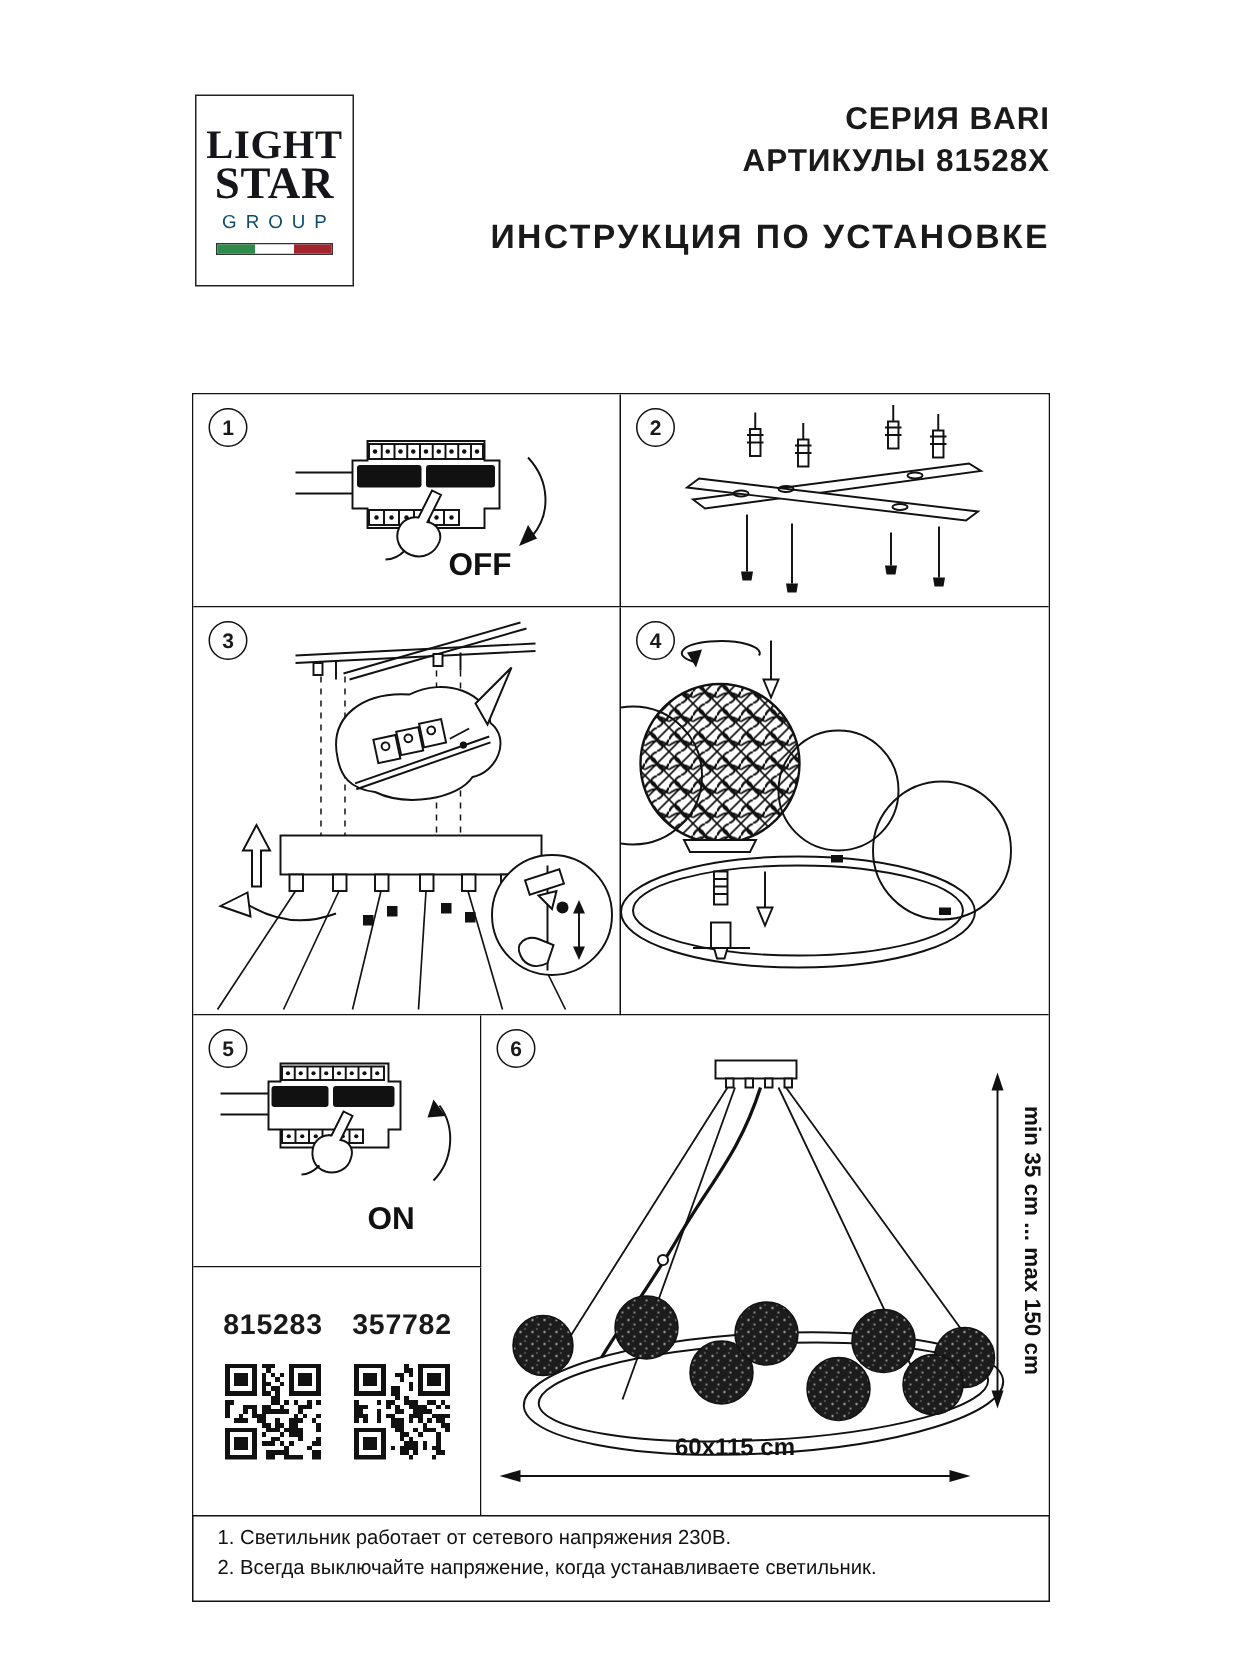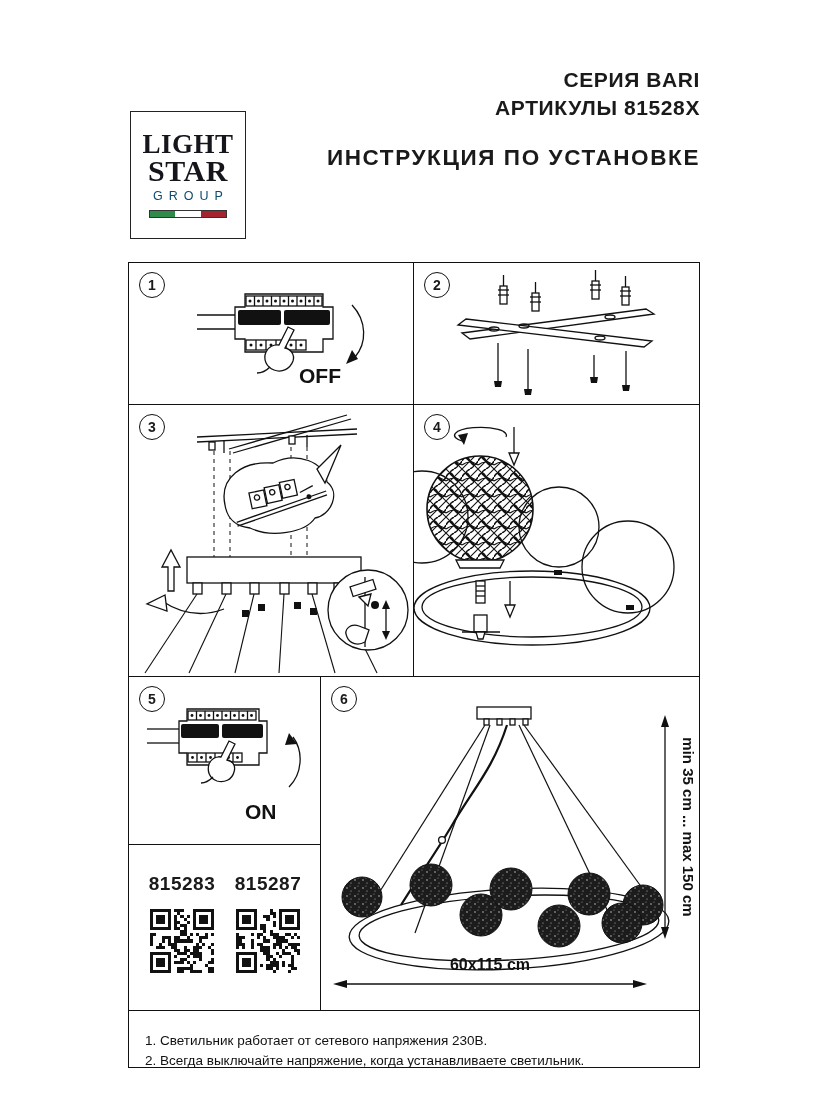--- a/index.html
+++ b/index.html
@@ -4,23 +4,23 @@
 <style>
   * { margin:0; padding:0; box-sizing:border-box; }
   html,body { background:#f3f3f3; }
   .page {
     position:relative; width:826px; height:1106px; background:#ffffff;
     font-family:"Liberation Sans", sans-serif; color:#1a1a1a; overflow:hidden;
     margin:0 auto;
   }
   
   .logo-box{
-    position:absolute; left:130px; top:63px; width:116px; height:128px;
+    position:absolute; left:130px; top:63px; width:106px; height:128px;
     border:1.5px solid #222; display:flex; flex-direction:column;
-    align-items:center; justify-content:center; background:#fff;margin-top:48px;
+    align-items:center; justify-content:center; background:#fff;
   }
   .logo-word{ font-family:"Liberation Serif", serif; font-weight:700; line-height:.92; color:#15151c; letter-spacing:.5px;}
   .logo-light{ font-size:27px; }
   .logo-star{ font-size:30px; }
   .logo-group{ font-size:12.5px; letter-spacing:6px; margin-right:-6px; margin-top:4px; color:#0c4a6e; }
   .logo-flag{ display:flex; width:78px; height:8px; border:1px solid #333; margin-top:7px; }
   .logo-flag span{ flex:1; height:100%; }
   .hdr-right{ position:absolute; right:126px; top:66px; text-align:right;margin-left:40px; }
   .hdr-series,.hdr-articles{ font-size:21px; font-weight:700; letter-spacing:.6px; line-height:1.32; }
   .hdr-title{ position:absolute; right:126px; top:144px; text-align:right;
@@ -47,21 +47,21 @@
   .lnW{ stroke:#111; fill:#fff; stroke-width:1.3; }
   .fillInk{ fill:#111; }
   .svgLabel{ font-family:"Liberation Sans",sans-serif; font-weight:700; fill:#111; }
   
   .qr-col{ position:absolute; top:28px; width:78px; text-align:center; }
   .qr-col .art{ font-size:19px; font-weight:700; letter-spacing:.5px; }
   .qr-box{ width:64px; height:64px; margin:14px auto 0; }
   .qr-box svg{ position:static; display:block; }
   
   .footer{ position:absolute; left:128px; top:1010px; width:572px; height:58px;
-    border:1.6px solid #111; padding:20px 16px 0; background:#fff; }
+    border:1.6px solid #111; padding:4px 16px 0; background:#fff; }
   .footer div{ font-size:13.5px; line-height:1.5; color:#111; }
 </style>
 </head>
 <body>
 
 <div class="page">
 
   <div class="logo-box">
     <div class="logo-word logo-light">LIGHT</div>
     <div class="logo-word logo-star">STAR</div>
@@ -504,21 +504,21 @@
               <rect x="14" y="0" width="7" height="7" fill="#111"></rect>
               <rect x="15" y="1" width="5" height="5" fill="#fff"></rect>
               <rect x="16" y="2" width="3" height="3" fill="#111"></rect>
               <rect x="0" y="14" width="7" height="7" fill="#111"></rect>
               <rect x="1" y="15" width="5" height="5" fill="#fff"></rect>
               <rect x="2" y="16" width="3" height="3" fill="#111"></rect>
             </svg>
           </div>
       </div>
       <div class="qr-col" style="left:100px">
-        <div class="art">815287</div>
+        <div class="art">357782</div>
         <div class="qr-box">
             <svg viewBox="0 0 21 21" width="64" height="64" shape-rendering="crispEdges">
               <rect x="11" y="0" width="1" height="1" fill="#111"></rect>
               <rect x="11" y="1" width="1" height="1" fill="#111"></rect>
               <rect x="12" y="1" width="1" height="1" fill="#111"></rect>
               <rect x="9" y="2" width="1" height="1" fill="#111"></rect>
               <rect x="10" y="2" width="1" height="1" fill="#111"></rect>
               <rect x="12" y="2" width="1" height="1" fill="#111"></rect>
               <rect x="10" y="3" width="1" height="1" fill="#111"></rect>
               <rect x="12" y="4" width="1" height="1" fill="#111"></rect>

